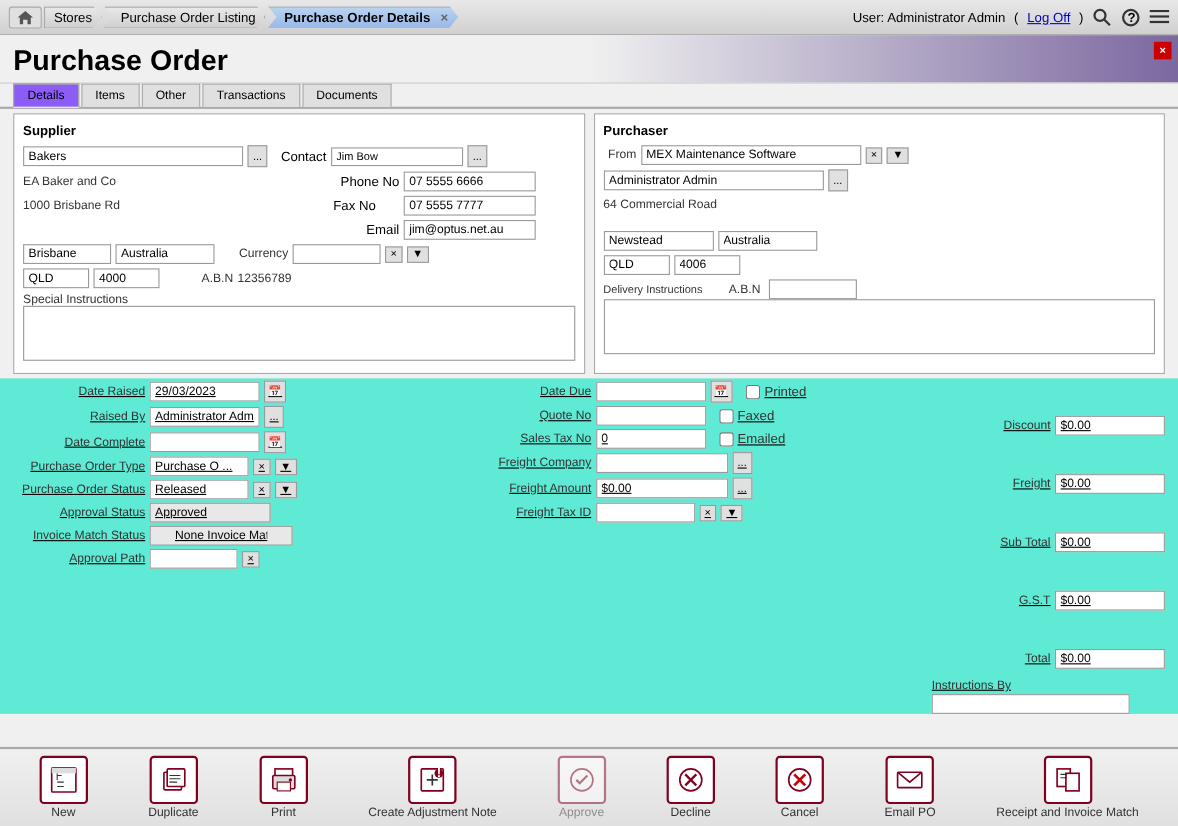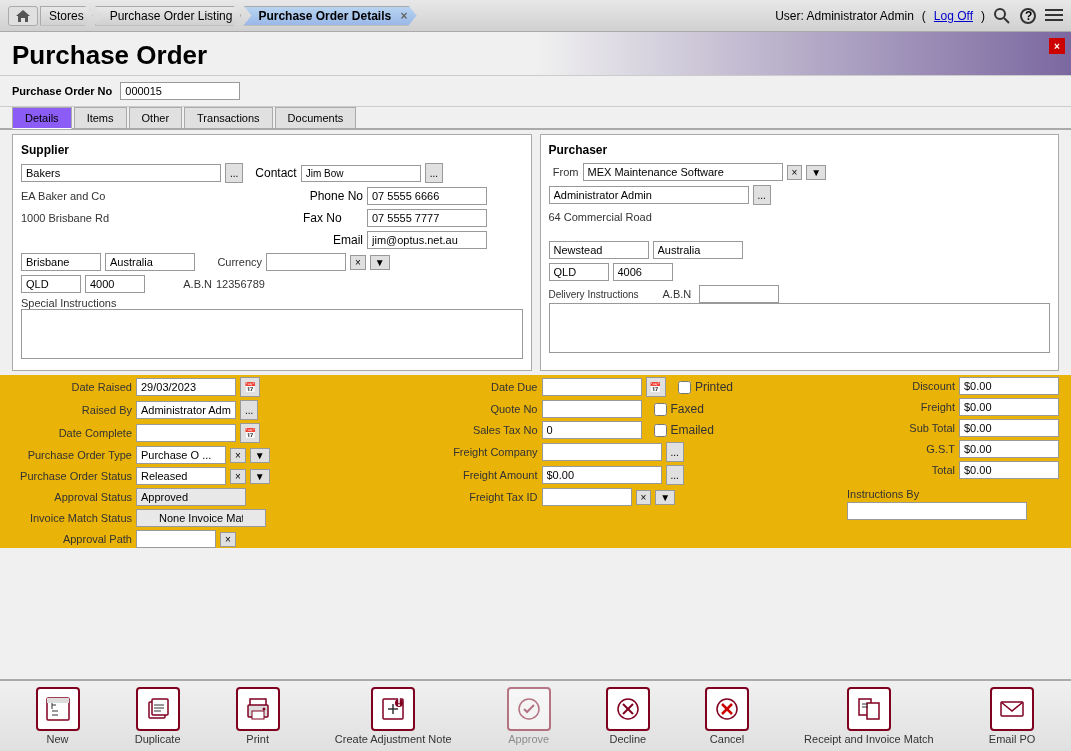--- a/index.html
+++ b/index.html
@@ -189,21 +189,21 @@
       justify-content: center;
       font-size: 20px;
     }
     .toolbar-label { font-size: 11px; color: #333; }
     .toolbar-btn.disabled .toolbar-icon { opacity: 0.5; }
     .toolbar-btn.disabled .toolbar-label { opacity: 0.5; }
 
     .fl-row { display: flex; align-items: center; gap: 4px; }
     .fl-label { font-size: 11px; color: #333; text-align: right; white-space: nowrap; min-width: 120px; }
 
-    .right-row { display: flex; align-items: center; gap: 4px; justify-content: flex-end; }
+    .right-row { display: flex; align-items: center; gap: 4px; justify-content: flex-end; margin-top: 32px; }
 
     
     textarea { font-family: Arial, sans-serif; }
   </style>
 </head>
 <body>
 
 <div class="top-bar">
   <div class="nav-home">
     <svg width="16" height="14" viewBox="0 0 16 14">
@@ -243,24 +243,20 @@
   </div>
 </div>
 
 <div class="main-content">
 
   <div class="page-header">
     <h1>Purchase Order</h1>
     <button class="close-btn">×</button>
   </div>
 
-  <div class="po-number-row">
-    <label>Purchase Order No</label>
-    <input class="po-number-input" type="text" value="000015" style="">
-  </div>
 
   <div class="tab-bar">
     <div class="tab active">Details</div>
     <div class="tab">Items</div>
     <div class="tab">Other</div>
     <div class="tab">Transactions</div>
     <div class="tab">Documents</div>
   </div>
 
   <div class="panels-row">
@@ -335,21 +331,21 @@
       </div>
       <div class="delivery-row">
         <span style="font-size:10px;color:#333;font-weight:normal;">Delivery Instructions</span>
         <span style="font-size:11px;color:#333;margin-left:20px;">A.B.N</span>
         <input style="width: 80px; border: 1px solid rgb(153, 153, 153); padding: 2px 4px; font-size: 11px; margin-left: 4px;" type="text" value="">
       </div>
       <textarea style="border: 1px solid rgb(153, 153, 153); background: white; width: 100%; height: 50px; font-size: 11px; padding: 2px; resize: none;"></textarea>
     </div>
   </div>
 
-  <div style="padding:2px 12px 0 12px;background:#eab308;">
+  <div style="padding:2px 12px 0 12px;background:#5eead4;text-decoration:underline;">
     <div style="display:grid;grid-template-columns:1fr 1fr 220px;gap:3px 0;">
 
       <div style="display:flex;flex-direction:column;gap:3px;">
         <div class="fl-row">
           <span class="fl-label">Date Raised</span>
           <input style="width: 100px; border: 1px solid rgb(153, 153, 153); padding: 2px 4px; font-size: 11px;" type="text" value="29/03/2023">
           <button class="calendar-btn">📅</button>
         </div>
         <div class="fl-row">
           <span class="fl-label">Raised By</span>
@@ -535,32 +531,32 @@
             <circle cx="14" cy="14" r="10" fill="white" stroke="#800020" stroke-width="1.5"></circle>
             <line x1="9" y1="9" x2="19" y2="19" stroke="#cc0000" stroke-width="2.5"></line>
             <line x1="19" y1="9" x2="9" y2="19" stroke="#cc0000" stroke-width="2.5"></line>
           </svg>
       </div>
       <span class="toolbar-label">Cancel</span>
     </button>
     <button class="toolbar-btn">
       <div class="toolbar-icon">
         <svg width="28" height="28" viewBox="0 0 28 28">
+            <rect x="3" y="7" width="22" height="14" fill="white" stroke="#800020" stroke-width="1.5" rx="1"></rect>
+            <polyline points="3,7 14,16 25,7" fill="none" stroke="#800020" stroke-width="1.5"></polyline>
+          </svg>
+      </div>
+      <span class="toolbar-label">Email PO</span>
+    </button>
+    <button class="toolbar-btn">
+      <div class="toolbar-icon">
+        <svg width="28" height="28" viewBox="0 0 28 28">
             <rect x="4" y="4" width="12" height="16" fill="white" stroke="#800020" stroke-width="1.5"></rect>
             <rect x="12" y="8" width="12" height="16" fill="white" stroke="#800020" stroke-width="1.5"></rect>
             <line x1="7" y1="9" x2="13" y2="9" stroke="#333" stroke-width="1"></line>
             <line x1="7" y1="12" x2="13" y2="12" stroke="#333" stroke-width="1"></line>
           </svg>
       </div>
       <span class="toolbar-label">Receipt and Invoice Match</span>
     </button>
-    <button class="toolbar-btn">
-      <div class="toolbar-icon">
-        <svg width="28" height="28" viewBox="0 0 28 28">
-            <rect x="3" y="7" width="22" height="14" fill="white" stroke="#800020" stroke-width="1.5" rx="1"></rect>
-            <polyline points="3,7 14,16 25,7" fill="none" stroke="#800020" stroke-width="1.5"></polyline>
-          </svg>
-      </div>
-      <span class="toolbar-label">Email PO</span>
-    </button>
   </div>
 
 </div>
 
 </body></html>

